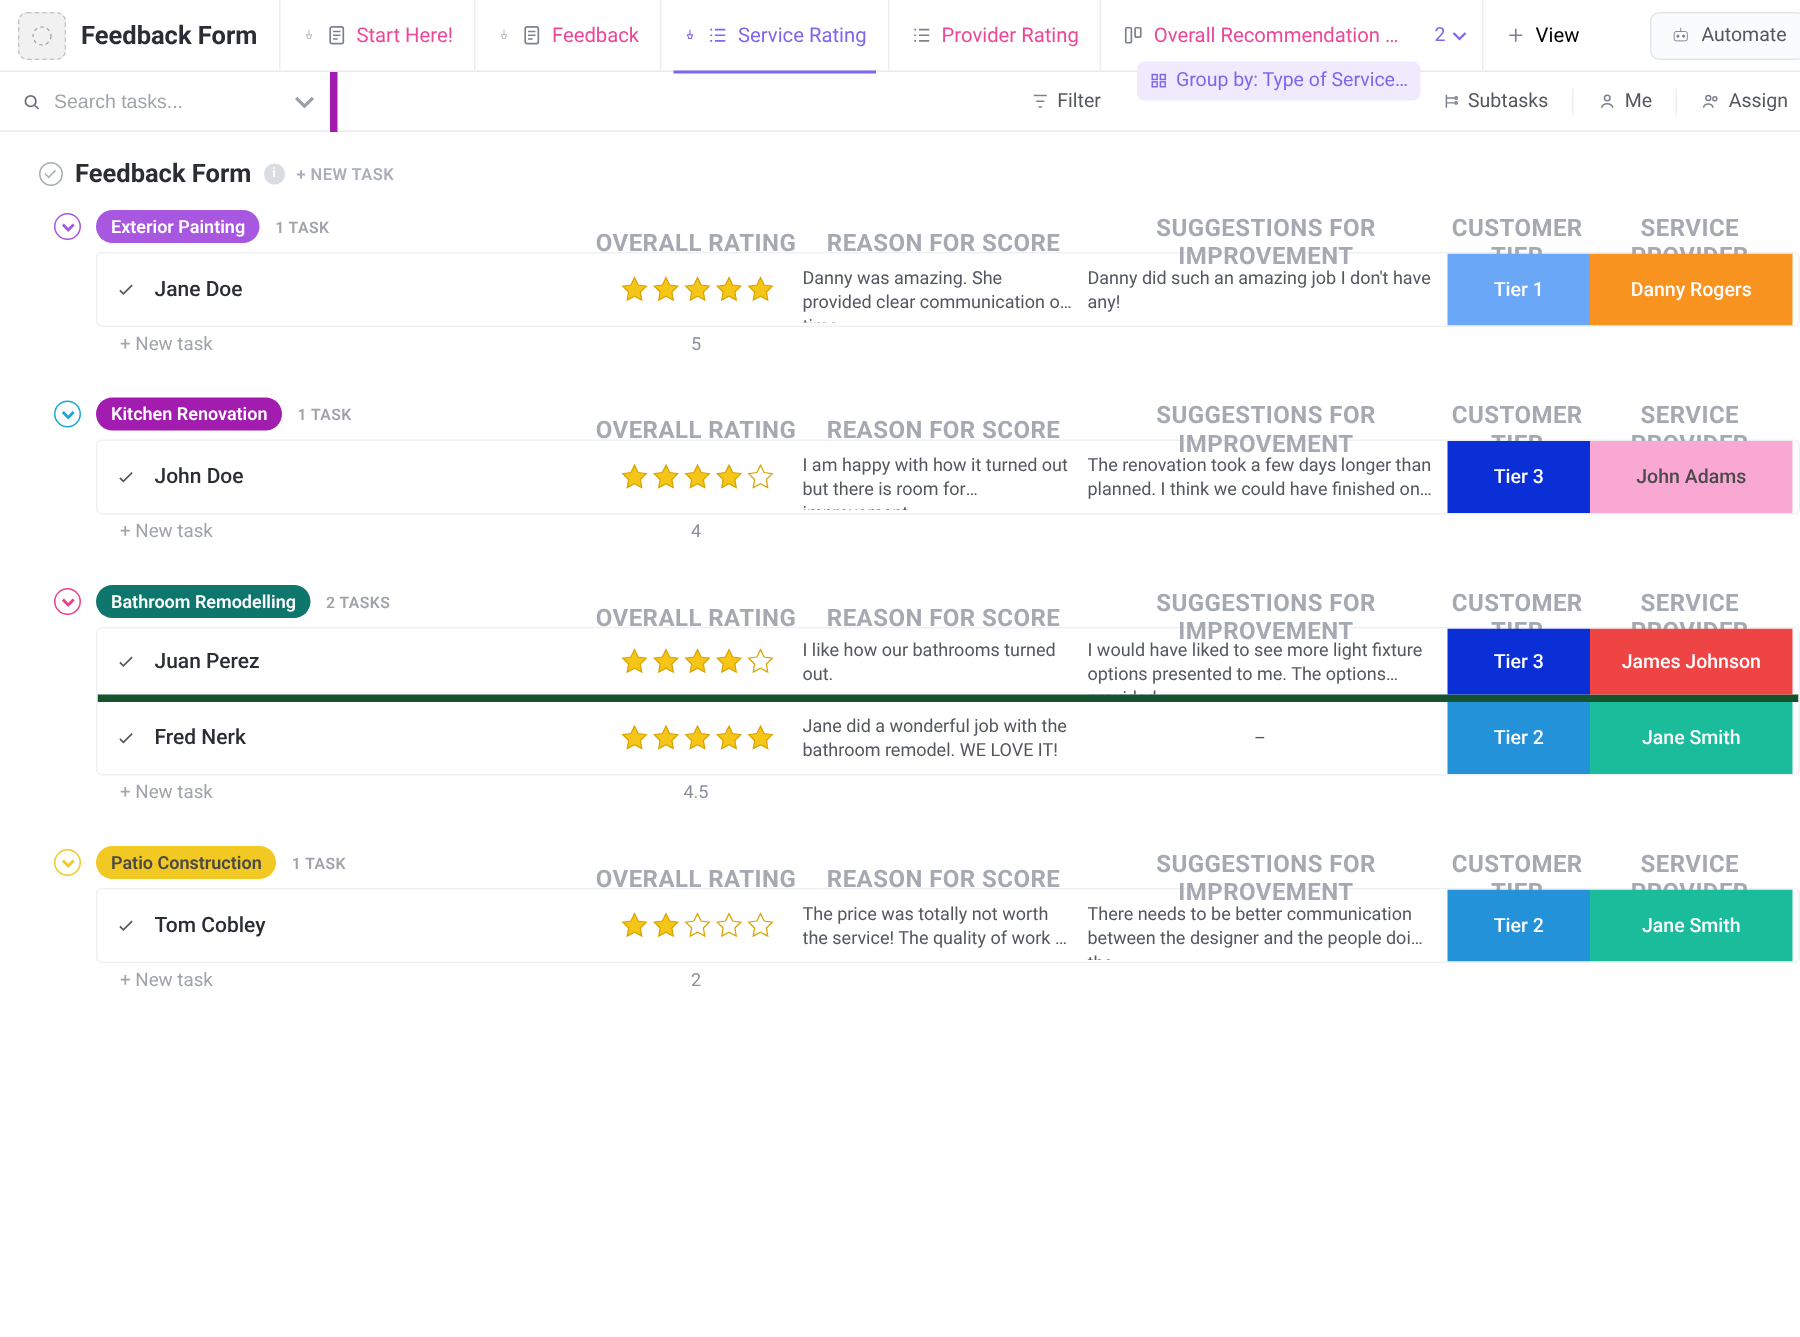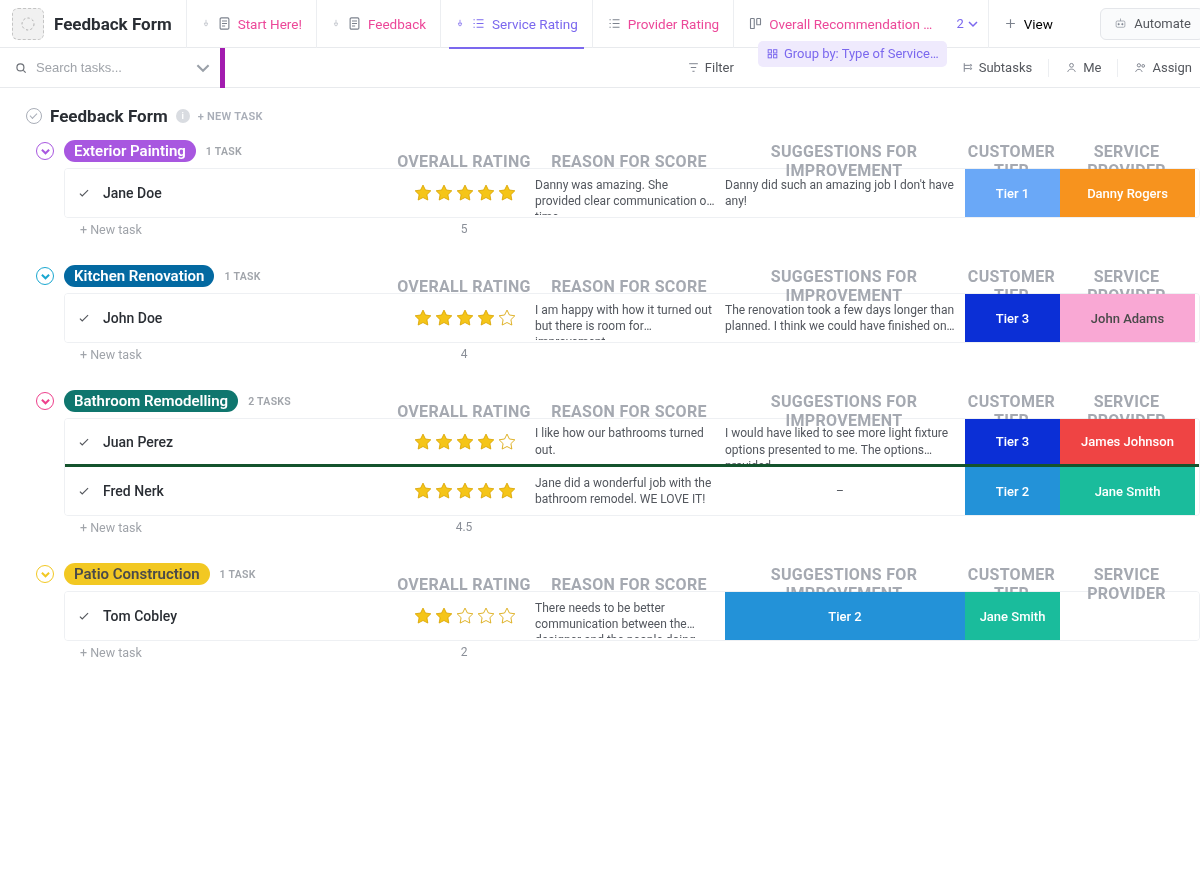--- a/index.html
+++ b/index.html
@@ -141,30 +141,30 @@
   }
   .collapse {
     width: 18px; height: 18px; border: 1.5px solid; border-radius: 50%;
     display: flex; align-items: center; justify-content: center;
     cursor: pointer;
   }
   .collapse svg { width: 9px; height: 9px; fill: none; stroke-width: 2.2; }
   .pill {
     height: 22px; display: inline-flex; align-items: center;
     padding: 0 10px; border-radius: 11px;
-    color: #fff; font-size: 15px; font-weight: 600;
+    color: #fff; font-size: 12px; font-weight: 600;
     cursor: pointer;
   }
   .count { color: #a0a4aa; font-size: 10.5px; font-weight: 600; letter-spacing: .3px; }
 
   
   .c-purple .collapse { border-color: #a857e0; } .c-purple .collapse svg { stroke: #a857e0; }
   .c-purple .pill { background: #a857e0; }
   .c-blue2  .collapse { border-color: #1aa7d0; } .c-blue2  .collapse svg { stroke: #1aa7d0; }
-  .c-blue2  .pill { background: #0369a1; }
+  .c-blue2  .pill { background: #a21caf; }
   .c-pink   .collapse { border-color: #ee3f8c; } .c-pink   .collapse svg { stroke: #ee3f8c; }
   .c-pink   .pill { background: #0f766e; }
   .c-yellow .collapse { border-color: #f2c822; } .c-yellow .collapse svg { stroke: #f2c822; }
   .c-yellow .pill { background: #f2c822; color:#4a4a4a; }
 
   
   .cols {
     display: grid;
     grid-template-columns: 330px 140px 190px 240px 95px 135px;
     align-items: center;
@@ -174,21 +174,21 @@
   .cols.header > div:first-child { visibility: hidden; }
   .colh { color: #a5a9b1; font-size: 16px; font-weight: 700; letter-spacing: .3px; text-align: center; }
 
   .row-wrap { margin-left: 28px; margin-top: 6px; border: 1px solid #eef0f3; border-radius: 4px; overflow: hidden; }
   .row {
     display: grid;
     grid-template-columns: 330px 140px 190px 240px 95px 135px;
     align-items: stretch;
     min-height: 48px;
     background: #fff;
-    border-bottom: 3px solid #14532d;
+    border-bottom: 5px solid #14532d;
   }
   .row:last-child { border-bottom: none; }
   .cell { display: flex; align-items: center; }
   .assignee {
     display: flex; align-items: center; gap: 12px;
     padding-left: 12px;
     font-size: 14px; color: #2a2e34; font-weight: 500;
     cursor: pointer;
   }
   .assignee .chk {
@@ -634,20 +634,23 @@
                 </svg>
                 <svg class="star empty" viewBox="0 0 24 24">
                   <path d="M12 2.5l2.9 5.9 6.5.95-4.7 4.6 1.1 6.5L12 17.4l-5.8 3.05 1.1-6.5L2.6 9.35l6.5-.95L12 2.5z"></path>
                 </svg>
                 <svg class="star empty" viewBox="0 0 24 24">
                   <path d="M12 2.5l2.9 5.9 6.5.95-4.7 4.6 1.1 6.5L12 17.4l-5.8 3.05 1.1-6.5L2.6 9.35l6.5-.95L12 2.5z"></path>
                 </svg>
               </div>
             </div>
             <div class="cell">
+              <div class="txt">The price was totally not worth the service! The quality of work …</div>
+            </div>
+            <div class="cell">
               <div class="txt">There needs to be better communication between the designer and the people doing the…</div>
             </div>
             <div class="tier t2">Tier 2</div>
             <div class="provider prov teal">Jane Smith</div>
           </div>
         </div>
         <div class="avgline">
           <div class="nt">+ New task</div>
           <div class="val">2</div>
           <div></div>

